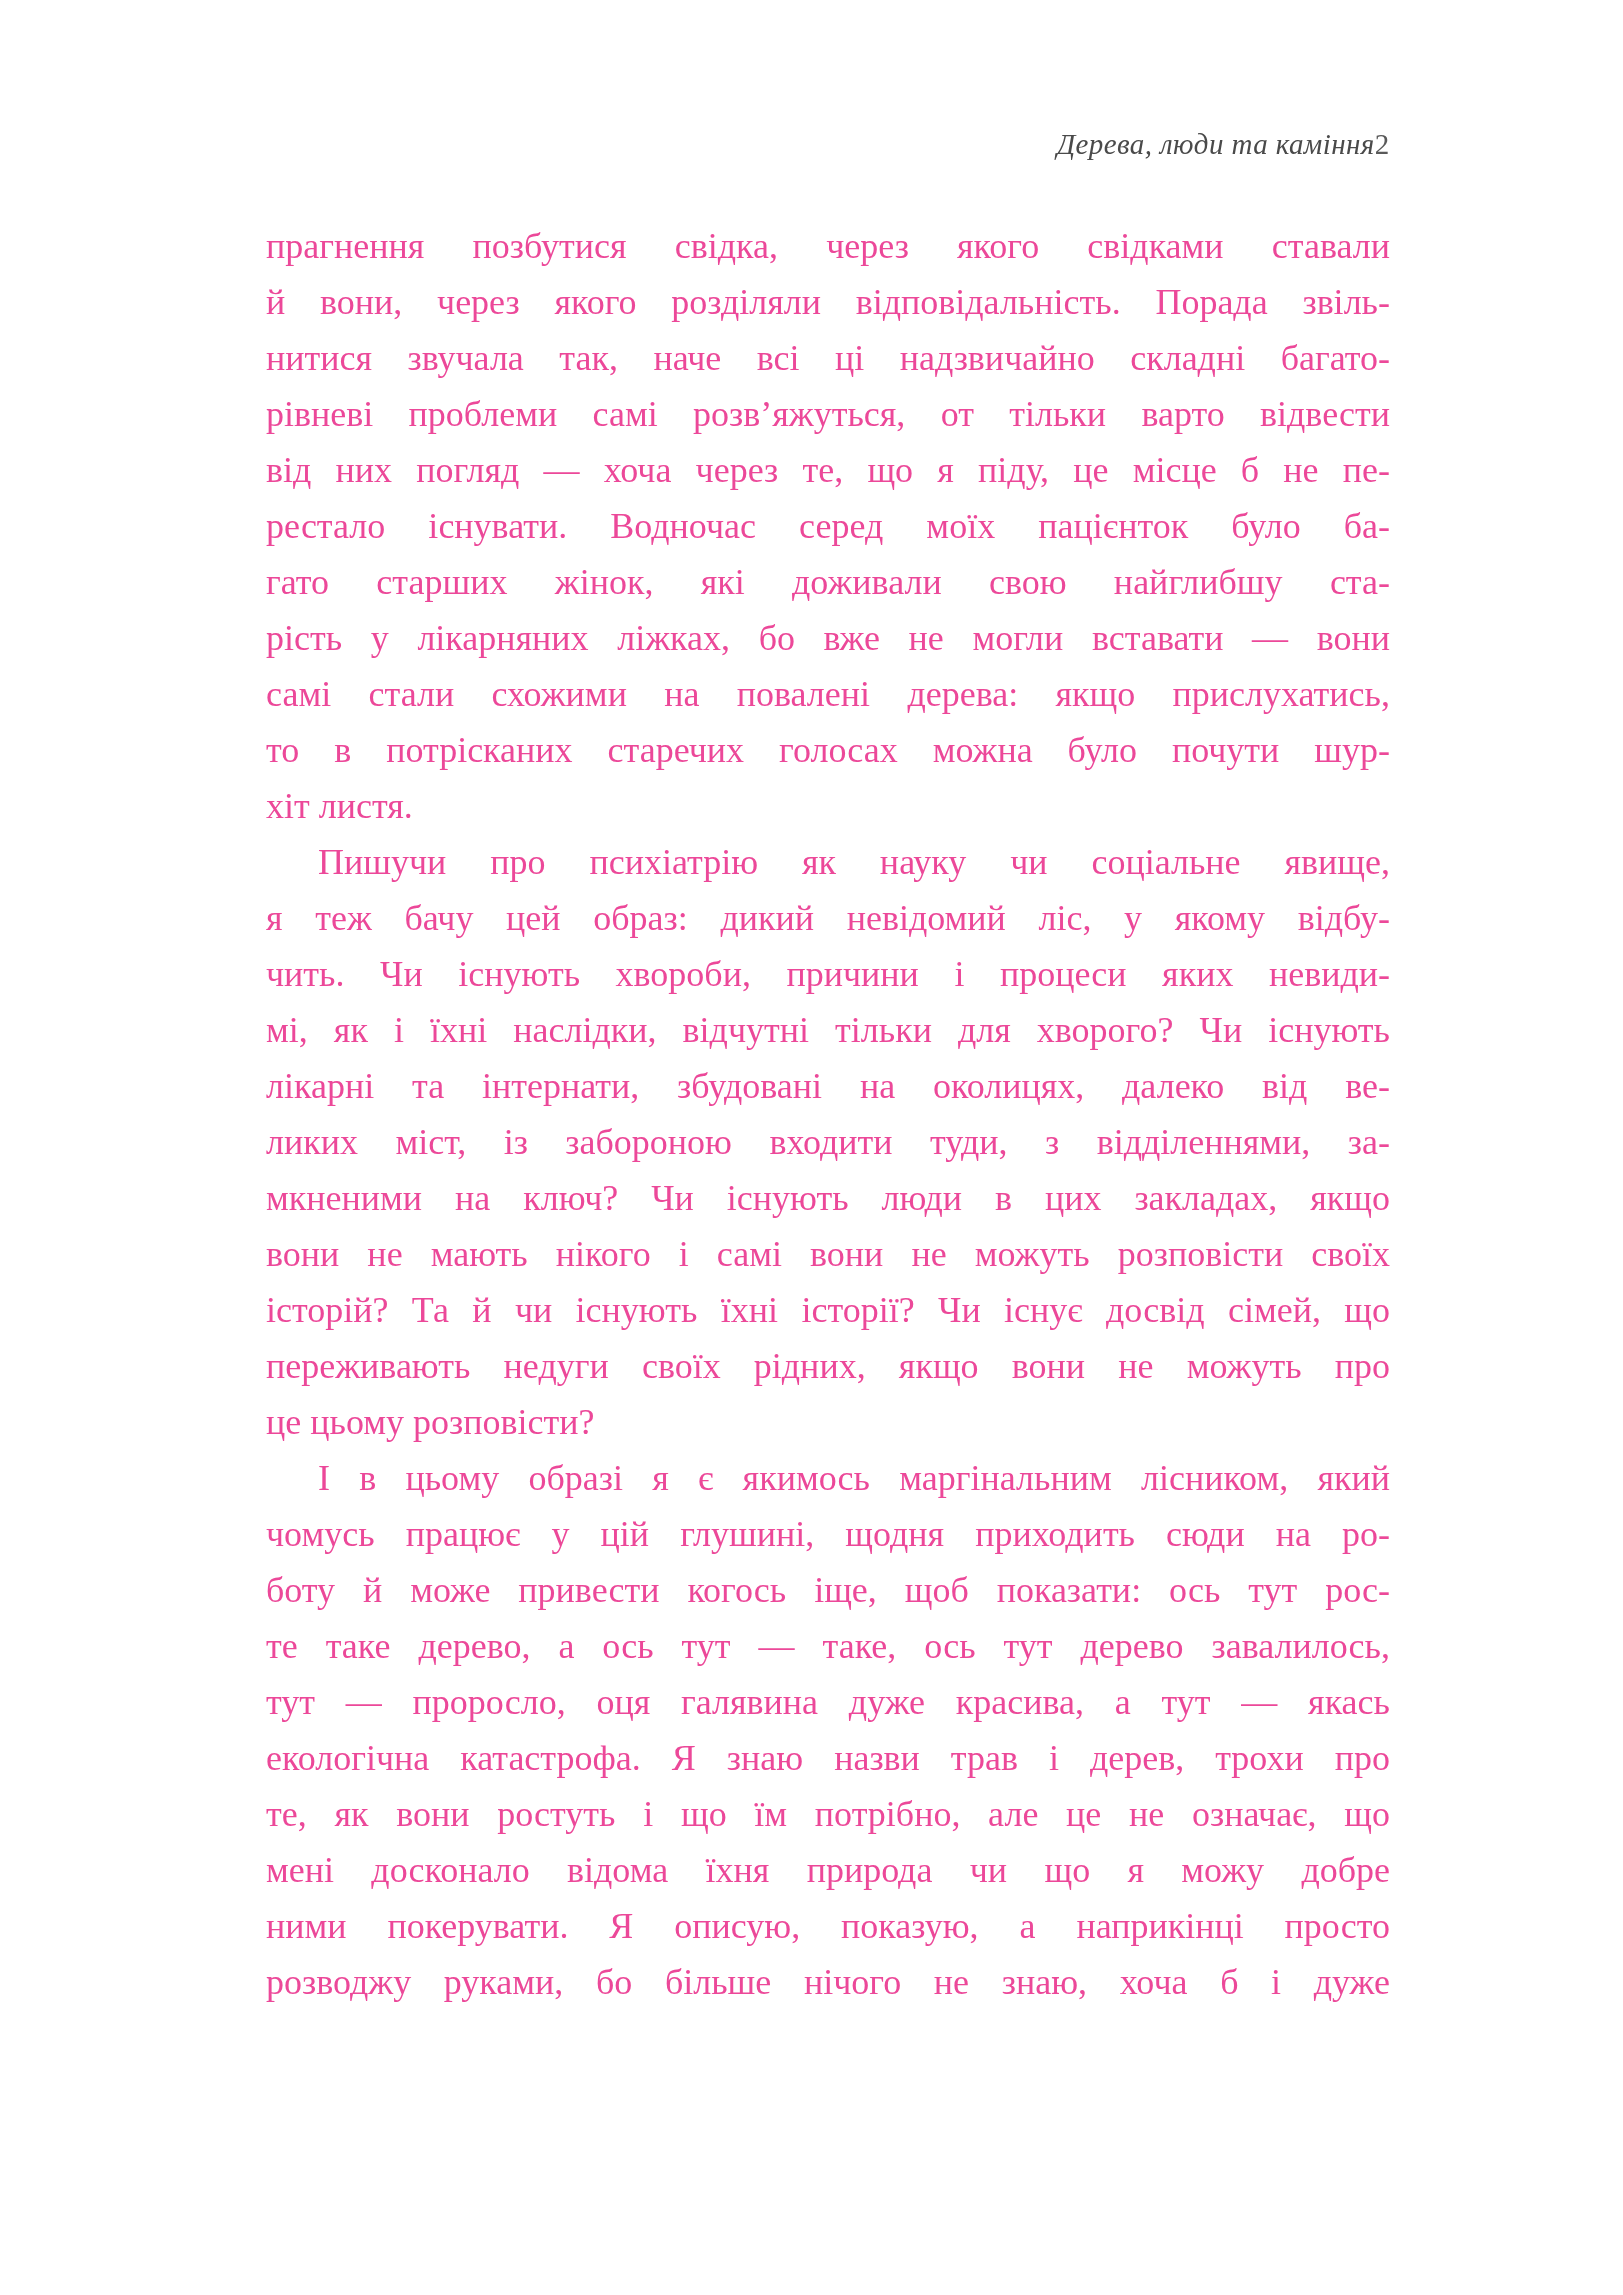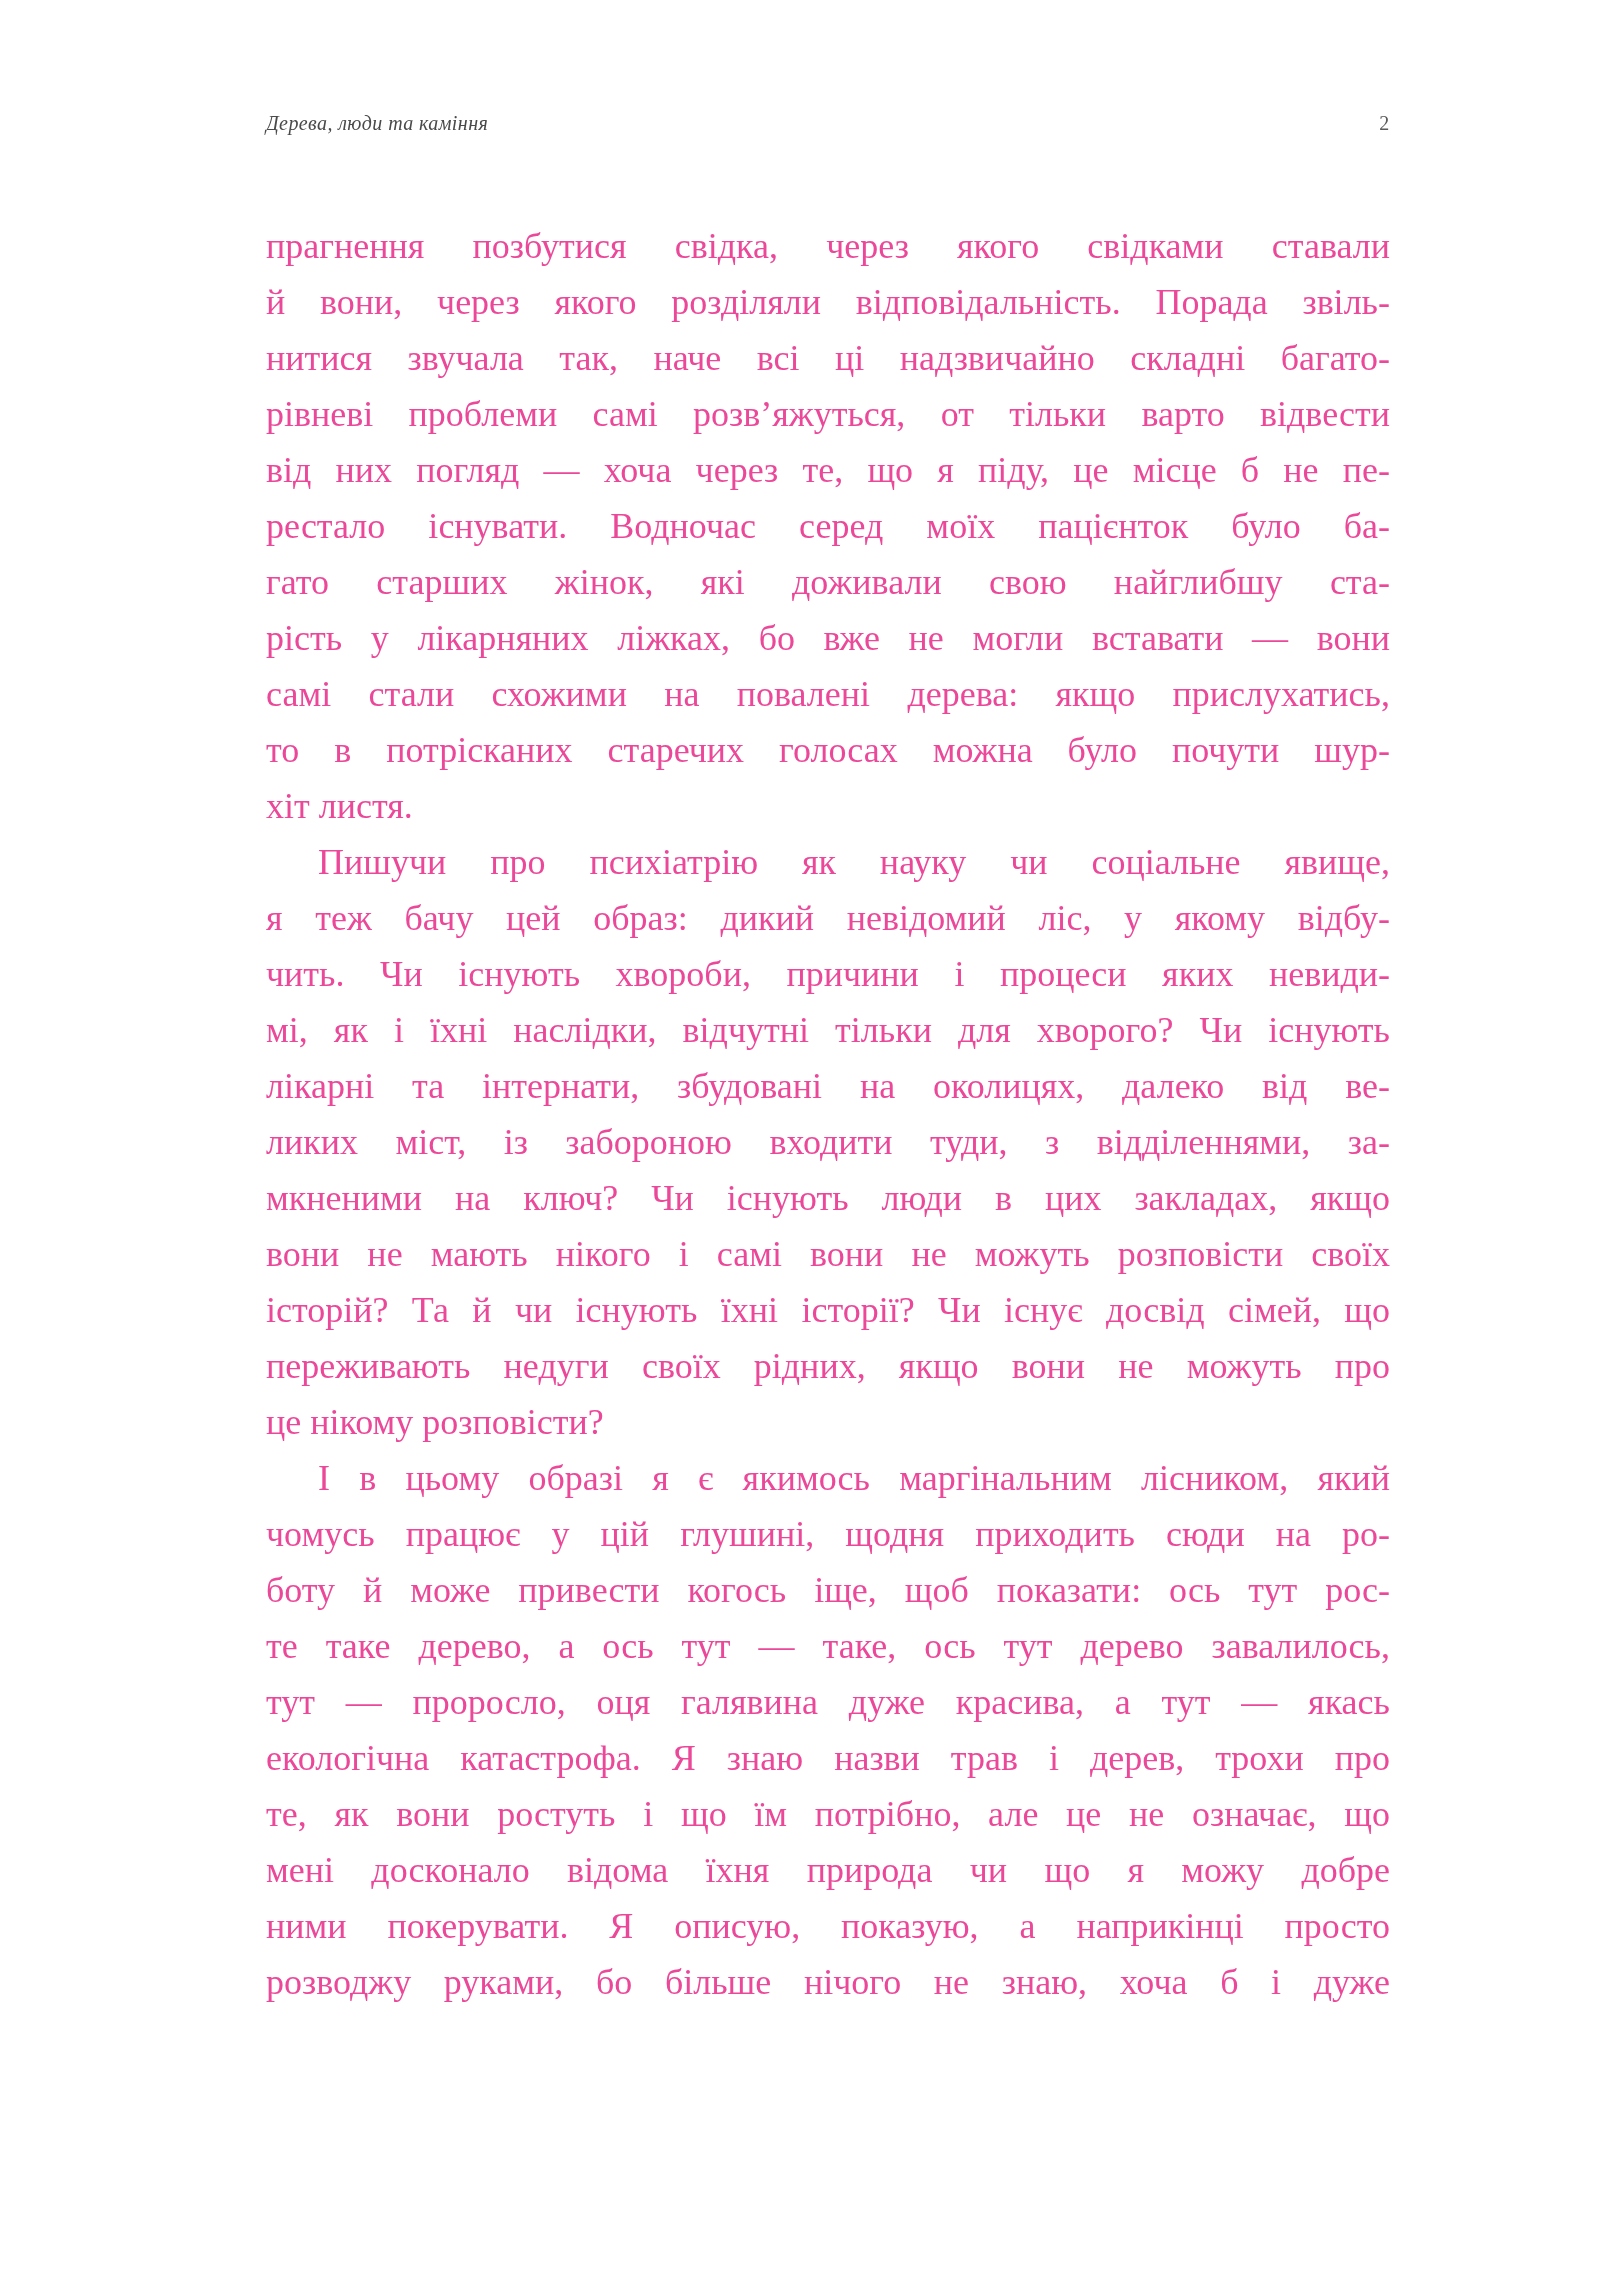--- a/index.html
+++ b/index.html
@@ -12,26 +12,26 @@
     position: relative;
     width: 1623px;
     height: 2295px;
     background: #ffffff;
     font-family: "Liberation Serif", serif;
     overflow: hidden;
   }
   .header {
     position: absolute;
     left: 266px;
-    top: 112px;
+    top: 128px;
     width: 1124px;
     display: flex;
-    justify-content: space-between;
+    justify-content: flex-end;
     align-items: baseline;
-    font-size: 20px;
+    font-size: 29px;
     color: #4a4a4a;
   }
   .running-title {
     font-style: italic;
     letter-spacing: 0.4px;
   }
   .page-number {
     font-style: normal;
     color: #5a5a5a;
     letter-spacing: 0.8px;
@@ -90,21 +90,21 @@
       <div class="line indent">Пишучи про психіатрію як науку чи соціальне явище,</div>
       <div class="line">я теж бачу цей образ: дикий невідомий ліс, у якому відбу-</div>
       <div class="line">чить. Чи існують хвороби, причини і процеси яких невиди-</div>
       <div class="line">мі, як і їхні наслідки, відчутні тільки для хворого? Чи існують</div>
       <div class="line">лікарні та інтернати, збудовані на околицях, далеко від ве-</div>
       <div class="line">ликих міст, із забороною входити туди, з відділеннями, за-</div>
       <div class="line">мкненими на ключ? Чи існують люди в цих закладах, якщо</div>
       <div class="line">вони не мають нікого і самі вони не можуть розповісти своїх</div>
       <div class="line">історій? Та й чи існують їхні історії? Чи існує досвід сімей, що</div>
       <div class="line">переживають недуги своїх рідних, якщо вони не можуть про</div>
-      <div class="line ll">це нікому розповісти?</div>
+      <div class="line ll">це цьому розповісти?</div>
     </div>
 
     <div class="paragraph">
       <div class="line indent">І в цьому образі я є якимось маргінальним лісником, який</div>
       <div class="line">чомусь працює у цій глушині, щодня приходить сюди на ро-</div>
       <div class="line">боту й може привести когось іще, щоб показати: ось тут рос-</div>
       <div class="line">те таке дерево, а ось тут — таке, ось тут дерево завалилось,</div>
       <div class="line">тут — проросло, оця галявина дуже красива, а тут — якась</div>
       <div class="line">екологічна катастрофа. Я знаю назви трав і дерев, трохи про</div>
       <div class="line">те, як вони ростуть і що їм потрібно, але це не означає, що</div>

